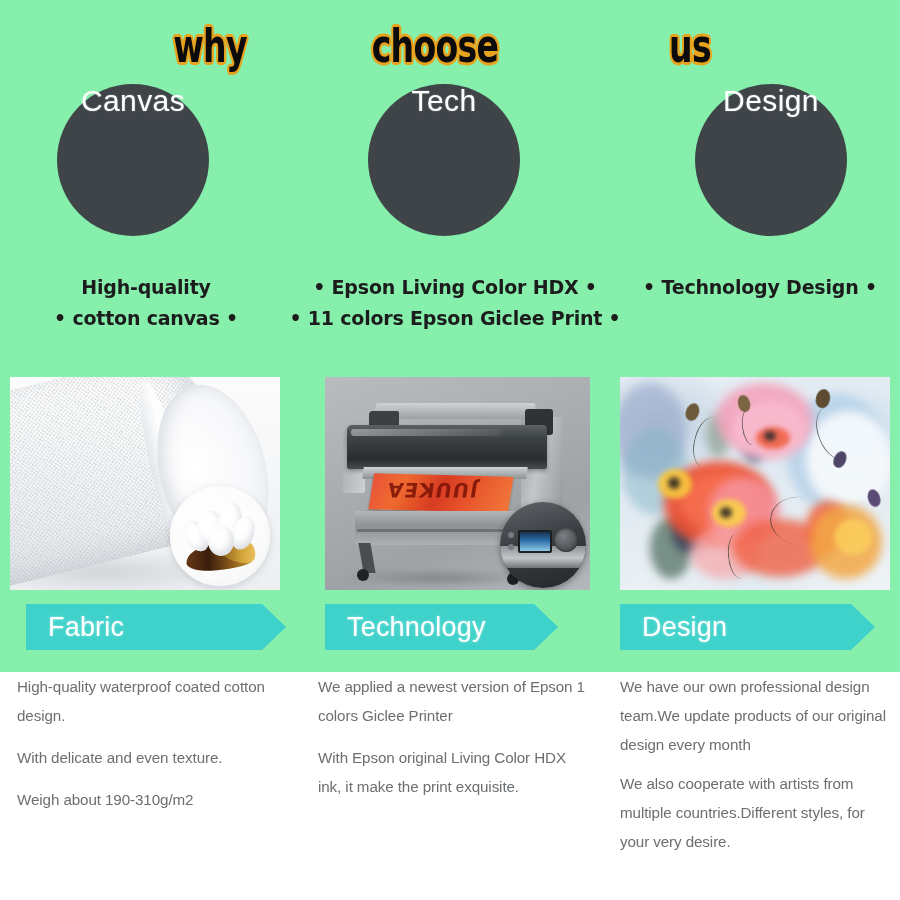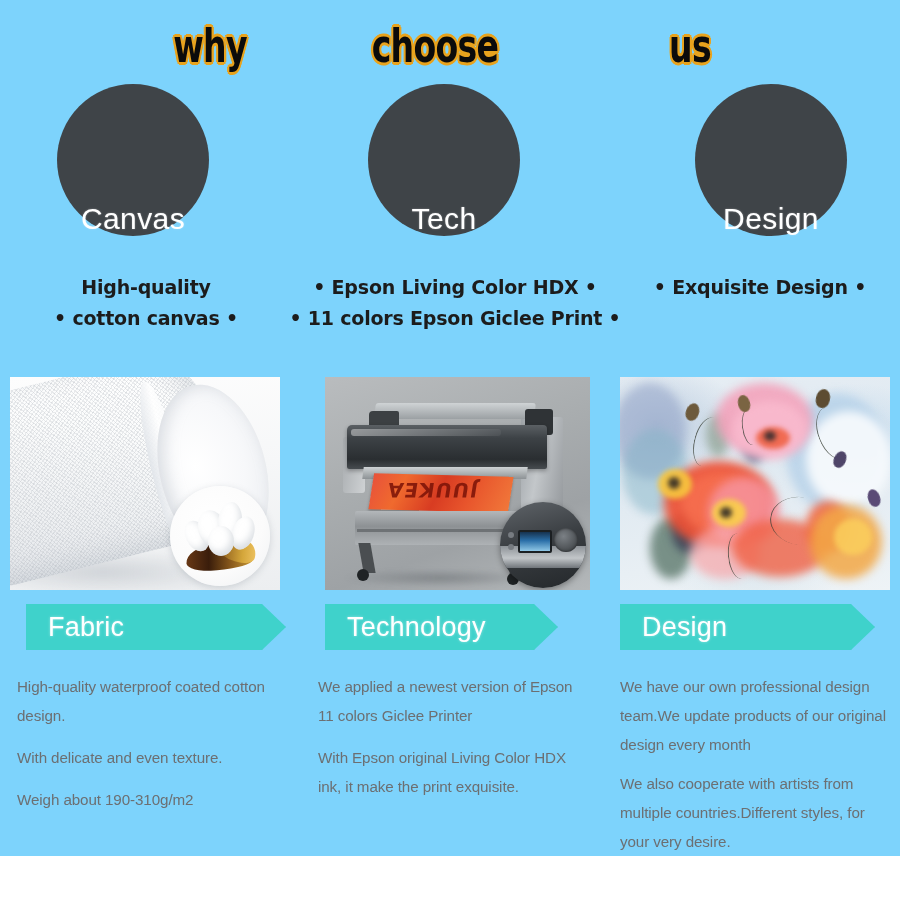--- a/index.html
+++ b/index.html
@@ -13,22 +13,22 @@
     height: 900px;
     overflow: hidden;
     font-family: "Liberation Sans", sans-serif;
     position: relative;
     -webkit-font-smoothing: antialiased;
   }
 
   .page {
     position: relative;
     width: 900px;
-    height: 856px;
-    background: #7dd3fc;
+    height: 672px;
+    background: #86efac;
   }
 
   
   .headline {
     position: absolute;
     top: 16px;
     left: 0;
     width: 900px;
     height: 60px;
     display: flex;
@@ -70,21 +70,21 @@
     width: 900px;
     height: 160px;
   }
   .badge-circle {
     position: absolute;
     width: 152px;
     height: 152px;
     border-radius: 50%;
     background: #3f4448;
     display: flex;
-    align-items: flex-end;
+    align-items: flex-start;
     justify-content: center;
   }
   .badge-circle .badge-label {
     color: #ffffff;
     font-family: "Liberation Sans", sans-serif;
     font-weight: 300;
     font-size: 30px;
     letter-spacing: 0.4px;
     text-shadow: 0 0 2px rgba(255,255,255,0.35);
   }
@@ -465,21 +465,21 @@
   <div class="feature-row">
     <div class="feature-block fb-1">
       <div>High-quality</div>
       <div>• cotton canvas •</div>
     </div>
     <div class="feature-block fb-2">
       <div>• Epson Living Color HDX •</div>
       <div>• 11 colors Epson Giclee Print •</div>
     </div>
     <div class="feature-block fb-3">
-      <div>• Exquisite Design •</div>
+      <div>• Technology Design •</div>
     </div>
   </div>
 
   <div class="images-row">
 
     <div class="photo photo-1">
       <div class="fabric-scene">
         <div class="fabric-shadow"></div>
         <div class="fabric-roll"></div>
         <div class="fabric-roll-lip"></div>
@@ -578,21 +578,21 @@
     </div>
   </div>
 
   <div class="copy-row">
     <div class="copy-col cc-1">
       <p class="copy-para">High-quality waterproof coated cotton design.</p>
       <p class="copy-para">With delicate and even texture.</p>
       <p class="copy-para">Weigh about 190-310g/m2</p>
     </div>
     <div class="copy-col cc-2">
-      <p class="copy-para">We applied a newest version of Epson 11 colors Giclee Printer</p>
+      <p class="copy-para">We applied a newest version of Epson 1 colors Giclee Printer</p>
       <p class="copy-para">With Epson original Living Color HDX ink, it make the print exquisite.</p>
     </div>
     <div class="copy-col cc-3">
       <p class="copy-para">We have our own professional design team.We update products of our original design every month</p>
       <p class="copy-para">We also cooperate with artists from multiple countries.Different styles, for your very desire.</p>
     </div>
   </div>
 
 </div>
 

